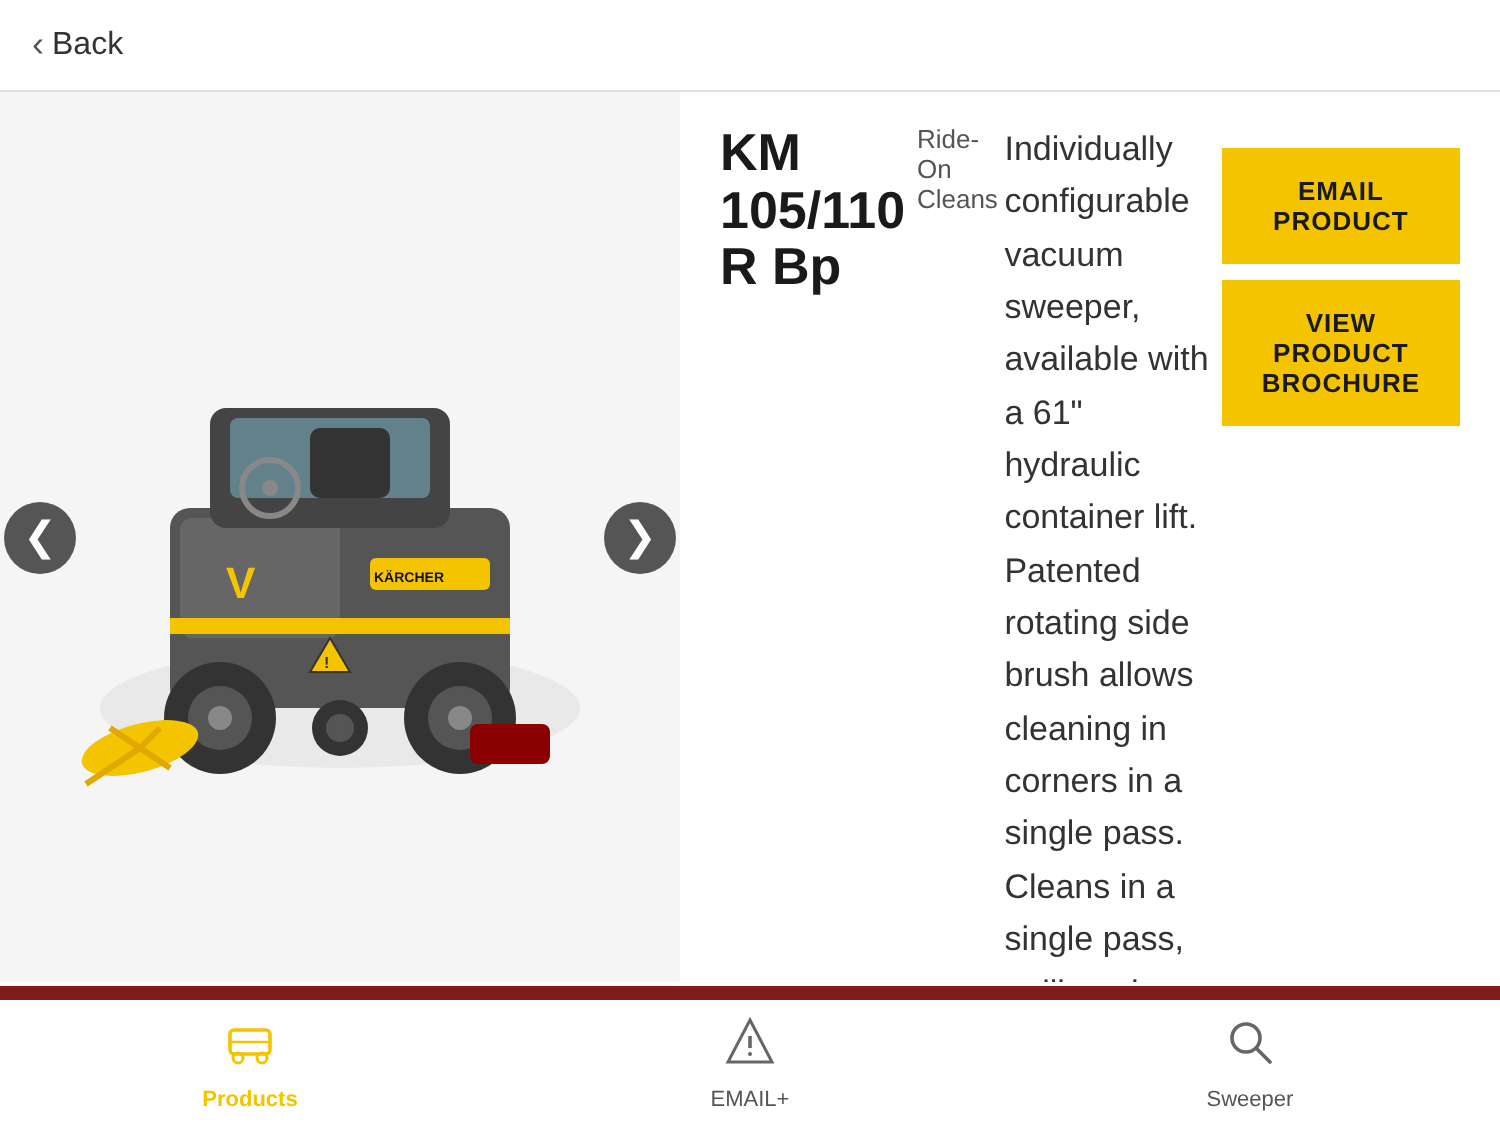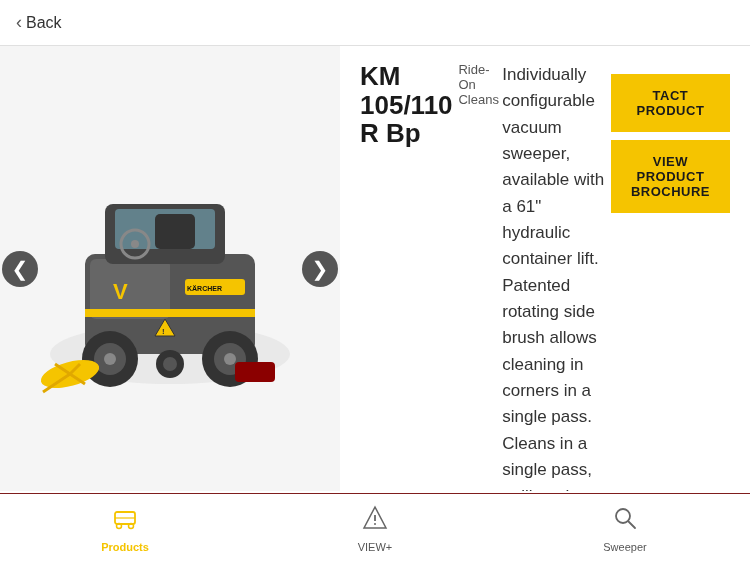--- a/index.html
+++ b/index.html
@@ -133,21 +133,21 @@
     }
 
     
     .bottom-nav {
       position: absolute;
       bottom: 0;
       left: 0;
       width: 750px;
       height: 70px;
       background: #fff;
-      border-top: 1px solid #7f1d1d;
+      border-top: 7px solid #7f1d1d;
       display: flex;
       align-items: center;
       justify-content: space-around;
     }
     .nav-item {
       display: flex;
       flex-direction: column;
       align-items: center;
       gap: 3px;
       cursor: pointer;
@@ -248,21 +248,21 @@
       <span>❯</span>
     </button>
   </div>
 
   <div class="product-details">
     <h1 class="product-title">KM 105/110 R Bp</h1>
     <p class="product-subtitle">Ride-On Cleans</p>
     <p class="product-description">Individually configurable vacuum sweeper, available with a 61" hydraulic container lift. Patented rotating side brush allows cleaning in corners in a single pass. Cleans in a single pass, unlike other machines which need 5 to 7 passes. The position of the main roller brush between the rear wheels allows driving over high curbs without damage to the sweeping system. The Teach system automatically adjusts the main roller brush appropriate to wear for constant, optimal sweeping results. There are three contact pressures to choose from, depending on the surface and type of dirt. A further feature is the patented, fully automatic TACT filter cleaning system for dust-free operation and the patented Kärcher Intelligent Key system, which, among other things, controls the assignment of different user rights. The multifunctional display provides clear menu guidance in 28 languages and displays, e.g. information on roller brush wear or the selected roller brush contact pressure.</p>
 
     <div class="btn-group">
-      <button class="action-btn">TACT PRODUCT</button>
+      <button class="action-btn">EMAIL PRODUCT</button>
       <button class="action-btn">VIEW PRODUCT BROCHURE</button>
     </div>
   </div>
 </div>
 
 <nav class="bottom-nav">
 
   <div class="nav-item active">
     <span class="nav-icon">
       <svg class="icon-svg" viewBox="0 0 28 28" fill="none" xmlns="http://www.w3.org/2000/svg">
@@ -278,21 +278,21 @@
 
 
   <div class="nav-item">
     <span class="nav-icon">
       <svg class="icon-svg" viewBox="0 0 28 28" fill="none" xmlns="http://www.w3.org/2000/svg">
         <polygon points="14,3 25,24 3,24" stroke="#666" stroke-width="1.5" fill="none"></polygon>
         <line x1="14" y1="11" x2="14" y2="17" stroke="#666" stroke-width="1.8"></line>
         <circle cx="14" cy="20" r="1" fill="#666"></circle>
       </svg>
     </span>
-    <span class="nav-label">VIEW+</span>
+    <span class="nav-label">EMAIL+</span>
   </div>
 
   <div class="nav-item">
     <span class="nav-icon">
       <svg class="icon-svg" viewBox="0 0 28 28" fill="none" xmlns="http://www.w3.org/2000/svg">
         <circle cx="12" cy="12" r="7" stroke="#666" stroke-width="1.8"></circle>
         <line x1="17.5" y1="17.5" x2="24" y2="24" stroke="#666" stroke-width="1.8" stroke-linecap="round"></line>
       </svg>
     </span>
     <span class="nav-label">Sweeper</span>

